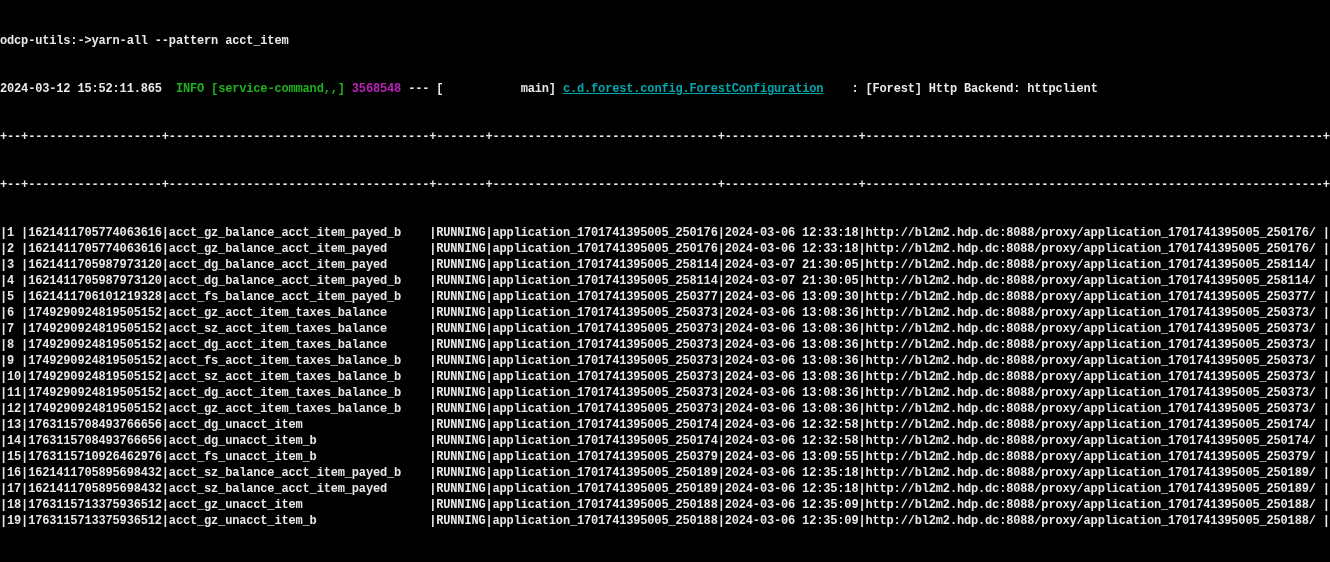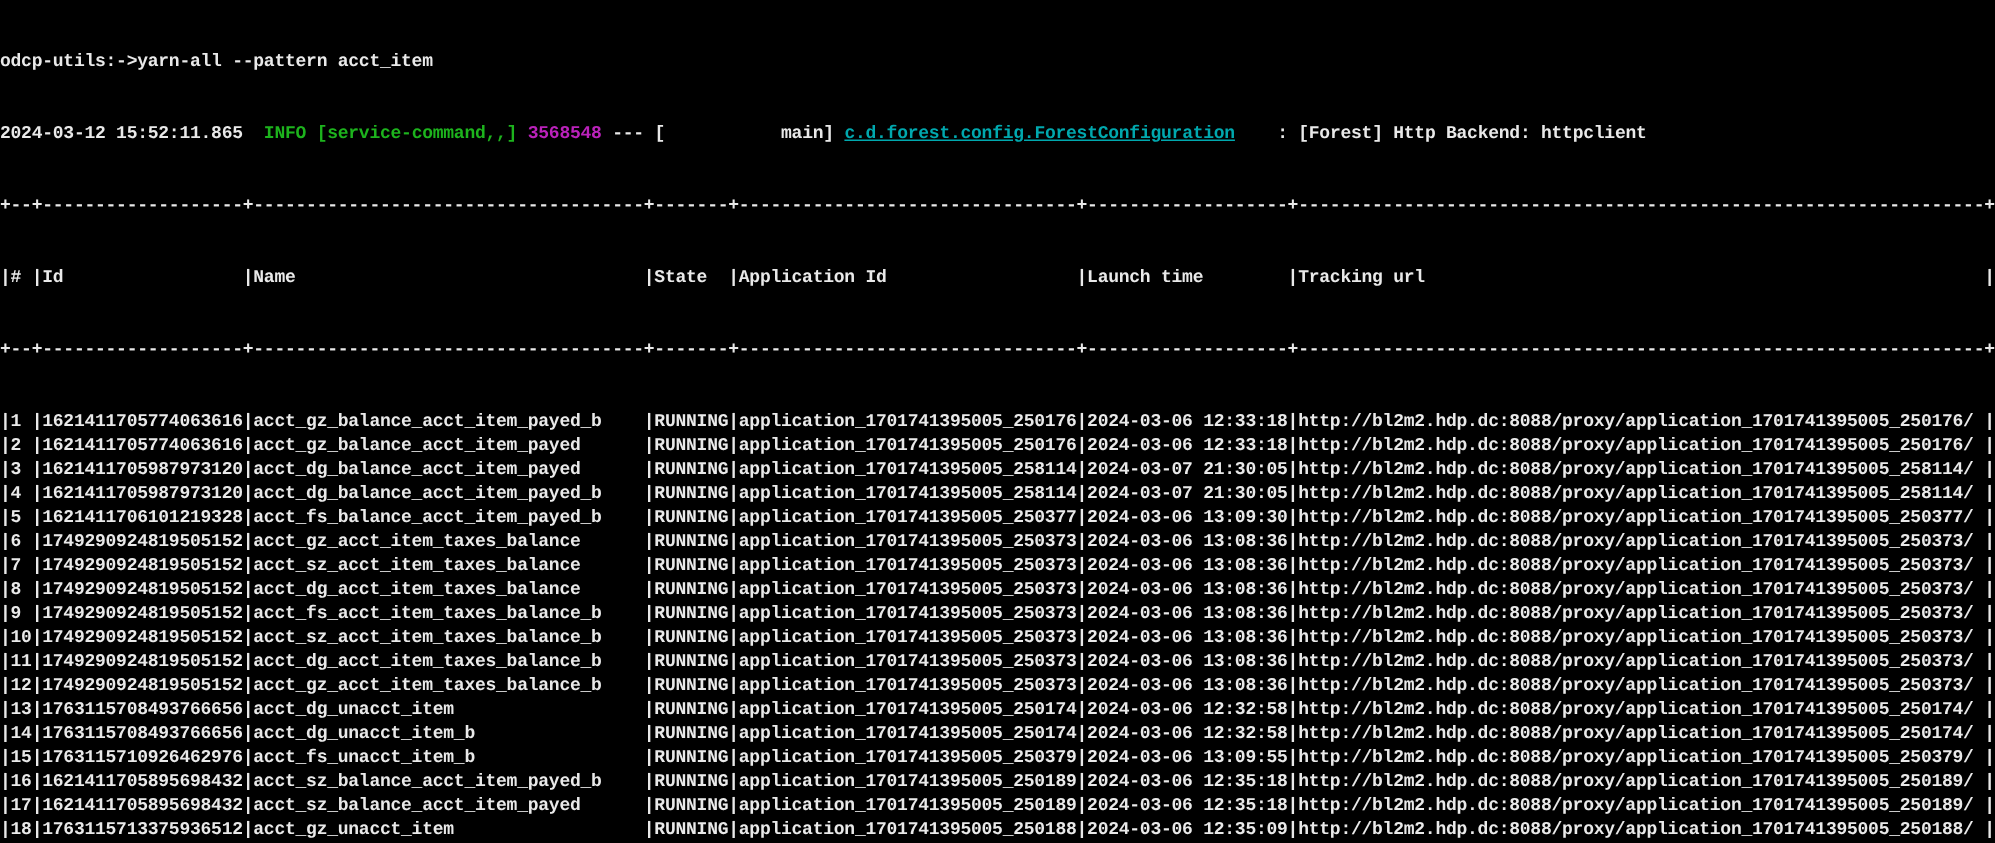--- a/index.html
+++ b/index.html
@@ -27,16 +27,15 @@
   .c-magenta { color: var(--magenta, #bb22bb); }
   .c-cyan    { color: var(--cyan, #00a8ae); text-decoration: underline; }
 </style>
 </head>
 <body>
 
 <div class="terminal">
   <div class="line"><span>odcp-utils:-&gt;yarn-all --pattern acct_item</span></div>
   <div class="line"><span class="c-fg">2024-03-12 15:52:11.865 </span><span class="c-green"> INFO </span><span class="c-green">[service-command,,]</span><span class="c-fg"> </span><span class="c-magenta">3568548</span><span class="c-fg"> --- [           main] </span><span class="c-cyan">c.d.forest.config.ForestConfiguration</span><span class="c-fg">    : </span><span class="c-fg">[Forest] Http Backend: httpclient</span></div>
   <div class="line">+--+-------------------+-------------------------------------+-------+--------------------------------+-------------------+-----------------------------------------------------------------+</div>
-  <div class="line">|# |Id                 |Name                                 |State  |Application Id                  |Launch time        |Tracking url                                                     |</div>
   <div class="line">+--+-------------------+-------------------------------------+-------+--------------------------------+-------------------+-----------------------------------------------------------------+</div>
   <div><div class="line">|1 |1621411705774063616|acct_gz_balance_acct_item_payed_b    |RUNNING|application_1701741395005_250176|2024-03-06 12:33:18|http://bl2m2.hdp.dc:8088/proxy/application_1701741395005_250176/ |</div><div class="line">|2 |1621411705774063616|acct_gz_balance_acct_item_payed      |RUNNING|application_1701741395005_250176|2024-03-06 12:33:18|http://bl2m2.hdp.dc:8088/proxy/application_1701741395005_250176/ |</div><div class="line">|3 |1621411705987973120|acct_dg_balance_acct_item_payed      |RUNNING|application_1701741395005_258114|2024-03-07 21:30:05|http://bl2m2.hdp.dc:8088/proxy/application_1701741395005_258114/ |</div><div class="line">|4 |1621411705987973120|acct_dg_balance_acct_item_payed_b    |RUNNING|application_1701741395005_258114|2024-03-07 21:30:05|http://bl2m2.hdp.dc:8088/proxy/application_1701741395005_258114/ |</div><div class="line">|5 |1621411706101219328|acct_fs_balance_acct_item_payed_b    |RUNNING|application_1701741395005_250377|2024-03-06 13:09:30|http://bl2m2.hdp.dc:8088/proxy/application_1701741395005_250377/ |</div><div class="line">|6 |1749290924819505152|acct_gz_acct_item_taxes_balance      |RUNNING|application_1701741395005_250373|2024-03-06 13:08:36|http://bl2m2.hdp.dc:8088/proxy/application_1701741395005_250373/ |</div><div class="line">|7 |1749290924819505152|acct_sz_acct_item_taxes_balance      |RUNNING|application_1701741395005_250373|2024-03-06 13:08:36|http://bl2m2.hdp.dc:8088/proxy/application_1701741395005_250373/ |</div><div class="line">|8 |1749290924819505152|acct_dg_acct_item_taxes_balance      |RUNNING|application_1701741395005_250373|2024-03-06 13:08:36|http://bl2m2.hdp.dc:8088/proxy/application_1701741395005_250373/ |</div><div class="line">|9 |1749290924819505152|acct_fs_acct_item_taxes_balance_b    |RUNNING|application_1701741395005_250373|2024-03-06 13:08:36|http://bl2m2.hdp.dc:8088/proxy/application_1701741395005_250373/ |</div><div class="line">|10|1749290924819505152|acct_sz_acct_item_taxes_balance_b    |RUNNING|application_1701741395005_250373|2024-03-06 13:08:36|http://bl2m2.hdp.dc:8088/proxy/application_1701741395005_250373/ |</div><div class="line">|11|1749290924819505152|acct_dg_acct_item_taxes_balance_b    |RUNNING|application_1701741395005_250373|2024-03-06 13:08:36|http://bl2m2.hdp.dc:8088/proxy/application_1701741395005_250373/ |</div><div class="line">|12|1749290924819505152|acct_gz_acct_item_taxes_balance_b    |RUNNING|application_1701741395005_250373|2024-03-06 13:08:36|http://bl2m2.hdp.dc:8088/proxy/application_1701741395005_250373/ |</div><div class="line">|13|1763115708493766656|acct_dg_unacct_item                  |RUNNING|application_1701741395005_250174|2024-03-06 12:32:58|http://bl2m2.hdp.dc:8088/proxy/application_1701741395005_250174/ |</div><div class="line">|14|1763115708493766656|acct_dg_unacct_item_b                |RUNNING|application_1701741395005_250174|2024-03-06 12:32:58|http://bl2m2.hdp.dc:8088/proxy/application_1701741395005_250174/ |</div><div class="line">|15|1763115710926462976|acct_fs_unacct_item_b                |RUNNING|application_1701741395005_250379|2024-03-06 13:09:55|http://bl2m2.hdp.dc:8088/proxy/application_1701741395005_250379/ |</div><div class="line">|16|1621411705895698432|acct_sz_balance_acct_item_payed_b    |RUNNING|application_1701741395005_250189|2024-03-06 12:35:18|http://bl2m2.hdp.dc:8088/proxy/application_1701741395005_250189/ |</div><div class="line">|17|1621411705895698432|acct_sz_balance_acct_item_payed      |RUNNING|application_1701741395005_250189|2024-03-06 12:35:18|http://bl2m2.hdp.dc:8088/proxy/application_1701741395005_250189/ |</div><div class="line">|18|1763115713375936512|acct_gz_unacct_item                  |RUNNING|application_1701741395005_250188|2024-03-06 12:35:09|http://bl2m2.hdp.dc:8088/proxy/application_1701741395005_250188/ |</div><div class="line">|19|1763115713375936512|acct_gz_unacct_item_b                |RUNNING|application_1701741395005_250188|2024-03-06 12:35:09|http://bl2m2.hdp.dc:8088/proxy/application_1701741395005_250188/ |</div></div>
 </div>
 
 </body></html>

